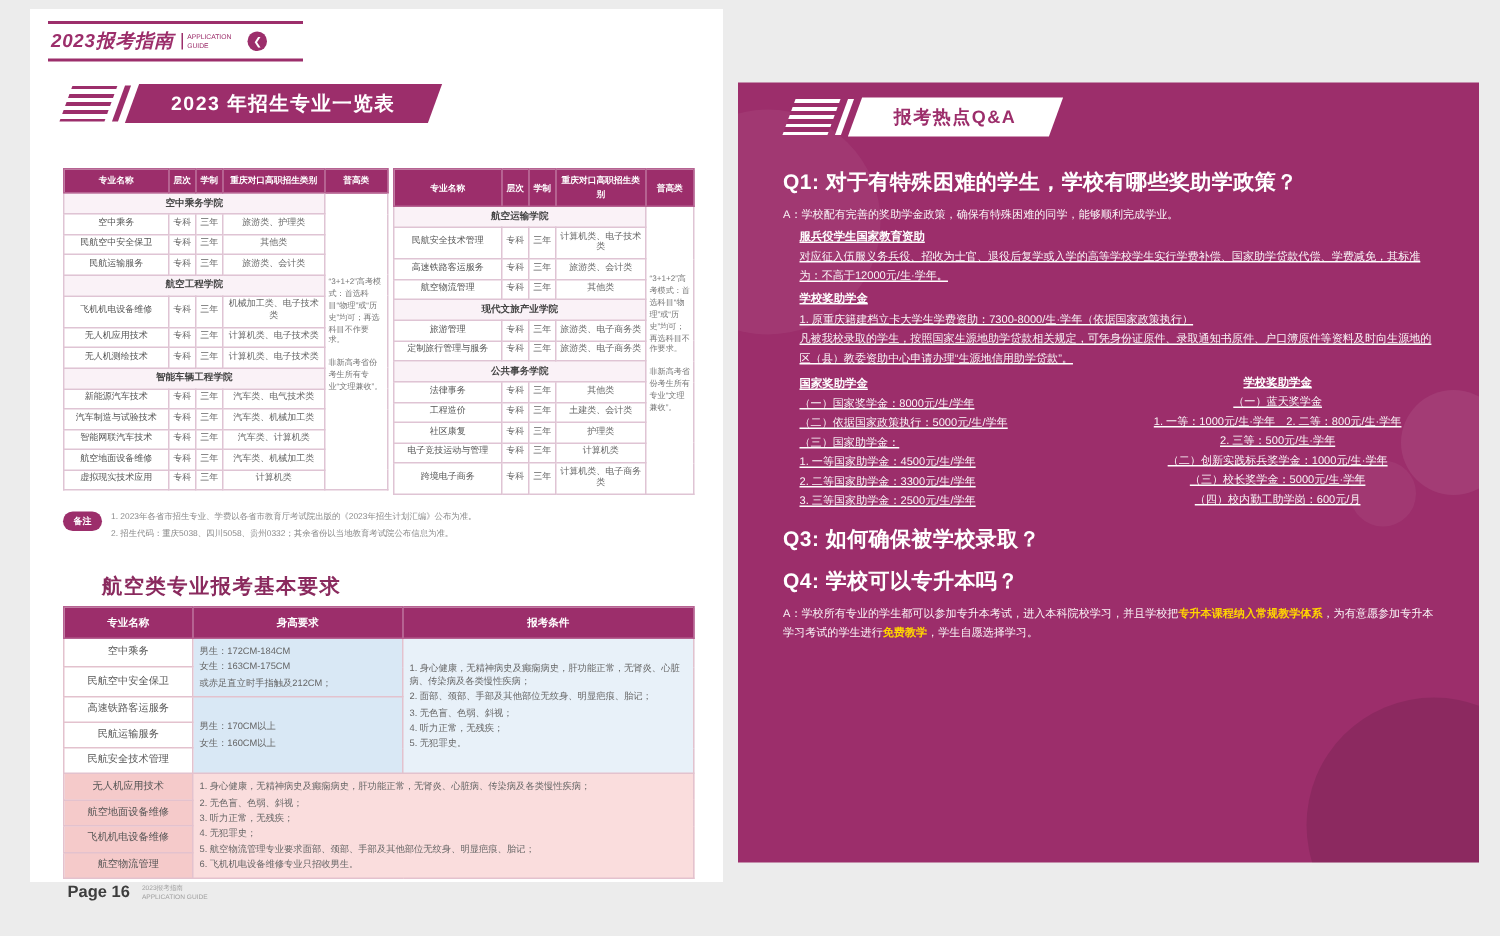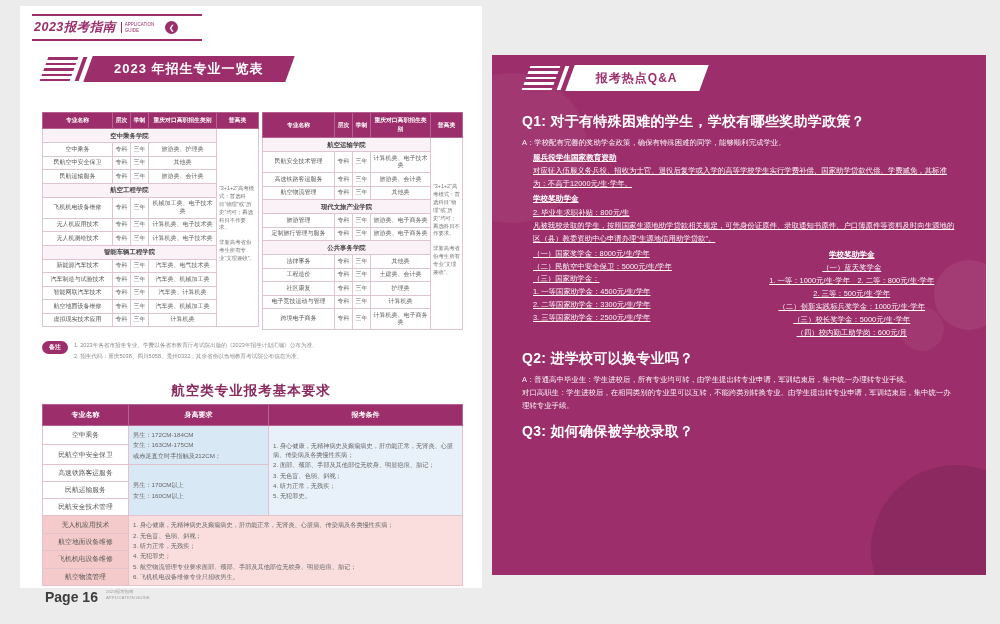--- a/index.html
+++ b/index.html
@@ -48,22 +48,22 @@
   #spec-a col.c1{width:70px;} #spec-a col.c2{width:18px;} #spec-a col.c3{width:18px;} #spec-a col.c4{width:68px;} #spec-a col.c5{width:42px;}
   #spec-b col.c1{width:72px;} #spec-b col.c2{width:18px;} #spec-b col.c3{width:18px;} #spec-b col.c4{width:60px;} #spec-b col.c5{width:32px;}
 
   
   .remarks{position:absolute;left:22px;top:334px;display:flex;gap:6px;align-items:flex-start;width:430px;}
   .remark-badge{background:#9c2e6b;color:#fff;font-size:6px;font-weight:bold;border-radius:7px;
     padding:2px 7px;white-space:nowrap;margin-top:1px;}
   .remark-lines{font-size:5.6px;color:#8a8a8a;line-height:1.9;}
 
   
-  .req-title{position:absolute;left:0;top:376px;width:462px;text-align:center;
-    font-size:13.5px;font-weight:bold;color:#8a2a5e;letter-spacing:1px;}
+  .req-title{position:absolute;left:0;top:376px;width:462px;
+    font-size:13.5px;font-weight:bold;color:#8a2a5e;letter-spacing:1px;padding-left:48px;}
   #req-table{position:absolute;left:22px;top:398px;width:420px;border-collapse:collapse;table-layout:fixed;}
   #req-table th{background:#9c2e6b;color:#fff;font-size:7px;font-weight:bold;padding:5px 2px;border:1px solid #b66392;}
   #req-table td{border:1px solid #e3c2ce;font-size:6.2px;color:#666;padding:3px 4px;line-height:1.5;}
   #req-table td.mj{text-align:center;font-size:6.8px;color:#555;width:86px;}
   #req-table col.r1{width:86px;} #req-table col.r2{width:140px;} #req-table col.r3{width:194px;}
   #req-table td.hblue{background:#d9e8f5;vertical-align:middle;}
   #req-table td.cblue{background:#e8f1f9;vertical-align:middle;}
   #req-table td.mpink{background:#f5caca;}
   #req-table td.cpink{background:#fadddd;vertical-align:middle;}
   #req-table .cell-line{margin:1px 0;}
@@ -80,21 +80,21 @@
   .aline,.bodyline{font-size:7.4px;line-height:1.75;color:rgba(255,255,255,0.95);}
   .subhead{font-size:7.6px;font-weight:bold;line-height:1.9;margin-top:1px;}
   .indent{padding-left:11px;text-decoration:underline;}
   .cols{display:flex;margin-top:2px;}
   .cols .col{width:50%;}
   .cols .col + .col{margin-top:-1px;text-align:center;}
   .hl{color:#ffd400;font-weight:bold;}
 
   
   .footer{position:absolute;left:45px;top:589px;display:flex;align-items:flex-start;gap:8px;}
-  .page-number{font-size:14px;font-weight:bold;color:#3d3d3d;}
+  .page-number{font-size:11px;font-weight:bold;color:#3d3d3d;}
   .footer-note{font-size:4.4px;color:#a0a0a0;line-height:1.4;text-transform:uppercase;}
 </style>
 </head>
 <body>
 
 <div class="page left-page">
 
   <div class="brandbar">
     <span class="brand-zh">2023报考指南</span>
     <span class="brand-en">
@@ -395,62 +395,60 @@
     <div>
       <div class="qhead">
         <span>Q1:</span>
         <span>对于有特殊困难的学生，学校有哪些奖助学政策？</span>
       </div>
       <div class="aline">A：学校配有完善的奖助学金政策，确保有特殊困难的同学，能够顺利完成学业。</div>
       <div class="indent" id="q1-blocks">
           <div class="subhead">服兵役学生国家教育资助</div>
           <div class="bodyline">对应征入伍服义务兵役、招收为士官、退役后复学或入学的高等学校学生实行学费补偿、国家助学贷款代偿、学费减免，其标准为：不高于12000元/生·学年。</div>
           <div class="subhead">学校奖助学金</div>
-          <div class="bodyline">2. 毕业生求职补贴：800元/生</div>
+          <div class="bodyline">1. 原重庆籍建档立卡大学生学费资助：7300-8000/生·学年（依据国家政策执行）</div>
           <div class="bodyline">凡被我校录取的学生，按照国家生源地助学贷款相关规定，可凭身份证原件、录取通知书原件、户口簿原件等资料及时向生源地的区（县）教委资助中心申请办理“生源地信用助学贷款”。</div>
         </div>
       <div class="cols indent">
         <div class="col" id="nat-col">
+            <div class="subhead">国家奖助学金</div>
             <div class="bodyline">（一）国家奖学金：8000元/生/学年</div>
-            <div class="bodyline">（二）民航空中安全保卫：5000元/生/学年</div>
+            <div class="bodyline">（二）依据国家政策执行：5000元/生/学年</div>
             <div class="bodyline">（三）国家助学金：</div>
             <div class="bodyline">1. 一等国家助学金：4500元/生/学年</div>
             <div class="bodyline">2. 二等国家助学金：3300元/生/学年</div>
             <div class="bodyline">3. 三等国家助学金：2500元/生/学年</div>
           </div>
         <div class="col" id="sch-col">
             <div class="subhead">学校奖助学金</div>
             <div class="bodyline">（一）蓝天奖学金</div>
             <div class="bodyline">1. 一等：1000元/生·学年　2. 二等：800元/生·学年</div>
             <div class="bodyline">2. 三等：500元/生·学年</div>
             <div class="bodyline">（二）创新实践标兵奖学金：1000元/生·学年</div>
             <div class="bodyline">（三）校长奖学金：5000元/生·学年</div>
             <div class="bodyline">（四）校内勤工助学岗：600元/月</div>
           </div>
       </div>
     </div>
 
-    <div>
-      <div class="qhead">
-        <span>Q2:</span>
-        <span>进学校可以换专业吗？</span>
-      </div>
-      <div id="q2-lines">
-          <div class="aline">A：普通高中毕业生：学生进校后，所有专业均可转，由学生提出转专业申请，军训结束后，集中统一办理转专业手续。</div>
-          <div class="aline">对口高职生：学生进校后，在相同类别的专业里可以互转，不能跨类别转换专业。由学生提出转专业申请，军训结束后，集中统一办理转专业手续。</div>
-        </div>
-    </div>
 
     <div>
       <div class="qhead">
         <span>Q3:</span>
         <span>如何确保被学校录取？</span>
       </div>
     </div>
 
+    <div>
+      <div class="qhead">
+        <span>Q4:</span>
+        <span>学校可以专升本吗？</span>
+      </div>
+      <div class="aline" id="q4-line"><span>A：学校所有专业的学生都可以参加专升本考试，进入本科院校学习，并且学校把</span><span class="hl">专升本课程纳入常规教学体系</span><span>，为有意愿参加专升本学习考试的学生进行</span><span class="hl">免费教学</span><span>，学生自愿选择学习。</span></div>
+    </div>
   </div>
 </div>
 
 <div class="footer">
   <span class="page-number">Page 16</span>
   <span class="footer-note">
     <span>2023报考指南</span><br>
     <span>APPLICATION GUIDE</span>
   </span>
 </div>

